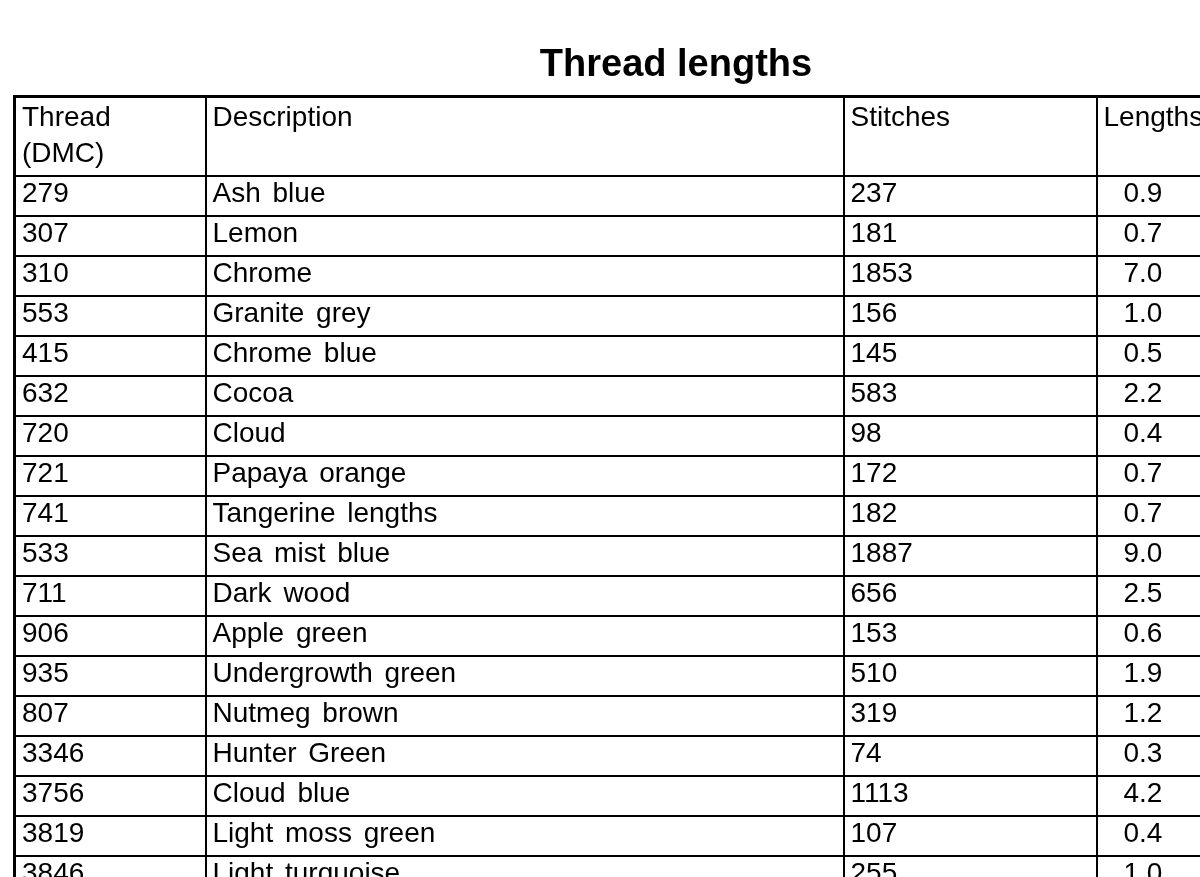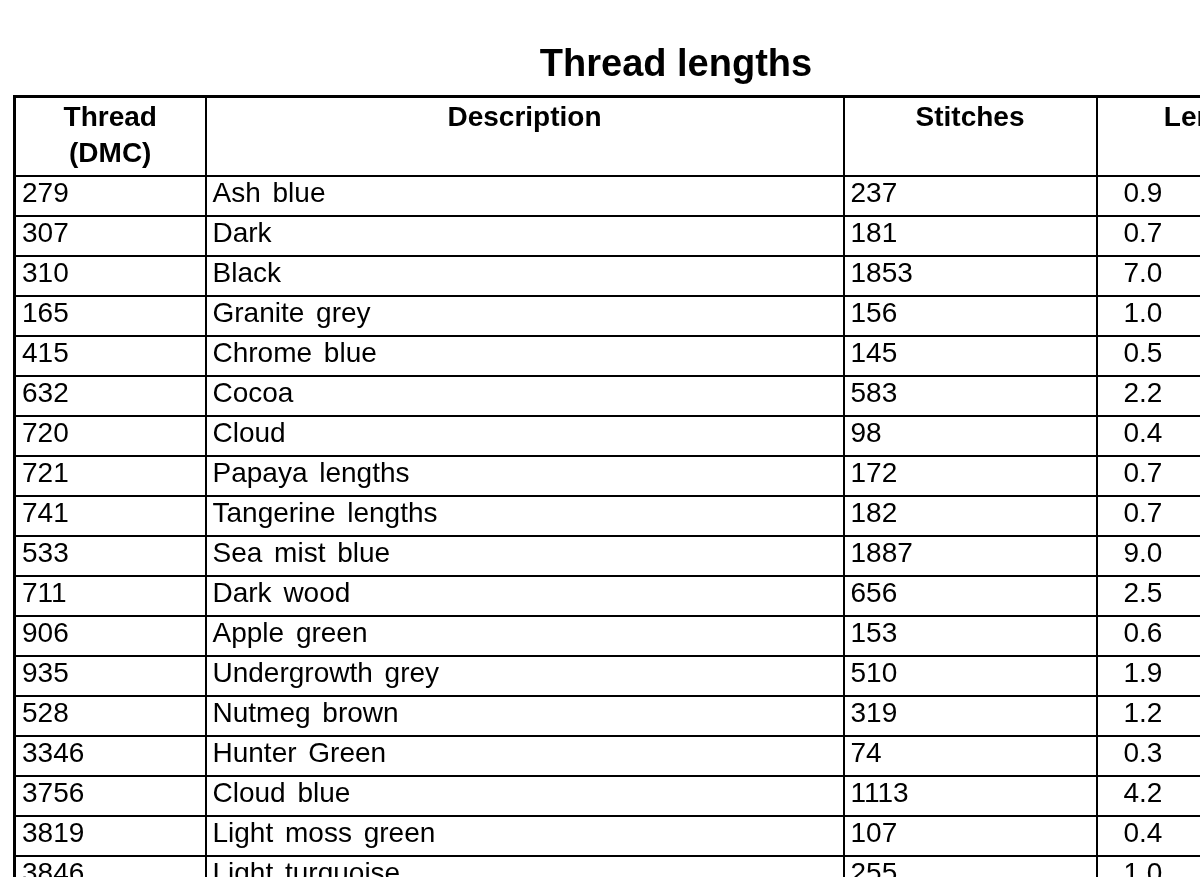--- a/index.html
+++ b/index.html
@@ -51,22 +51,22 @@
     font-size: 28px;
     padding: 1px 6px 0 6px;
     word-spacing: 4px;
     white-space: normal;
     overflow: hidden;
   }
   .thread-table thead tr {
     height: 79px;
   }
   .thread-table th {
-    font-weight: bold;
-    text-align: center;
+    font-weight: normal;
+    text-align: left;
     line-height: 36px;
   }
   .thread-table tbody tr {
     height: 40px;
   }
   .thread-table td {
     line-height: 30px;
   }
   
   .thread-table td.col-length {
@@ -97,32 +97,32 @@
     </thead>
     <tbody>
         <tr>
           <td class="col-thread">279</td>
           <td class="col-description">Ash blue</td>
           <td class="col-stitches">237</td>
           <td class="col-length">0.9</td>
         </tr>
         <tr>
           <td class="col-thread">307</td>
-          <td class="col-description">Dark</td>
+          <td class="col-description">Lemon</td>
           <td class="col-stitches">181</td>
           <td class="col-length">0.7</td>
         </tr>
         <tr>
           <td class="col-thread">310</td>
-          <td class="col-description">Black</td>
+          <td class="col-description">Chrome</td>
           <td class="col-stitches">1853</td>
           <td class="col-length">7.0</td>
         </tr>
         <tr>
-          <td class="col-thread">165</td>
+          <td class="col-thread">553</td>
           <td class="col-description">Granite grey</td>
           <td class="col-stitches">156</td>
           <td class="col-length">1.0</td>
         </tr>
         <tr>
           <td class="col-thread">415</td>
           <td class="col-description">Chrome blue</td>
           <td class="col-stitches">145</td>
           <td class="col-length">0.5</td>
         </tr>
@@ -133,21 +133,21 @@
           <td class="col-length">2.2</td>
         </tr>
         <tr>
           <td class="col-thread">720</td>
           <td class="col-description">Cloud</td>
           <td class="col-stitches">98</td>
           <td class="col-length">0.4</td>
         </tr>
         <tr>
           <td class="col-thread">721</td>
-          <td class="col-description">Papaya lengths</td>
+          <td class="col-description">Papaya orange</td>
           <td class="col-stitches">172</td>
           <td class="col-length">0.7</td>
         </tr>
         <tr>
           <td class="col-thread">741</td>
           <td class="col-description">Tangerine lengths</td>
           <td class="col-stitches">182</td>
           <td class="col-length">0.7</td>
         </tr>
         <tr>
@@ -163,26 +163,26 @@
           <td class="col-length">2.5</td>
         </tr>
         <tr>
           <td class="col-thread">906</td>
           <td class="col-description">Apple green</td>
           <td class="col-stitches">153</td>
           <td class="col-length">0.6</td>
         </tr>
         <tr>
           <td class="col-thread">935</td>
-          <td class="col-description">Undergrowth grey</td>
+          <td class="col-description">Undergrowth green</td>
           <td class="col-stitches">510</td>
           <td class="col-length">1.9</td>
         </tr>
         <tr>
-          <td class="col-thread">528</td>
+          <td class="col-thread">807</td>
           <td class="col-description">Nutmeg brown</td>
           <td class="col-stitches">319</td>
           <td class="col-length">1.2</td>
         </tr>
         <tr>
           <td class="col-thread">3346</td>
           <td class="col-description">Hunter Green</td>
           <td class="col-stitches">74</td>
           <td class="col-length">0.3</td>
         </tr>

